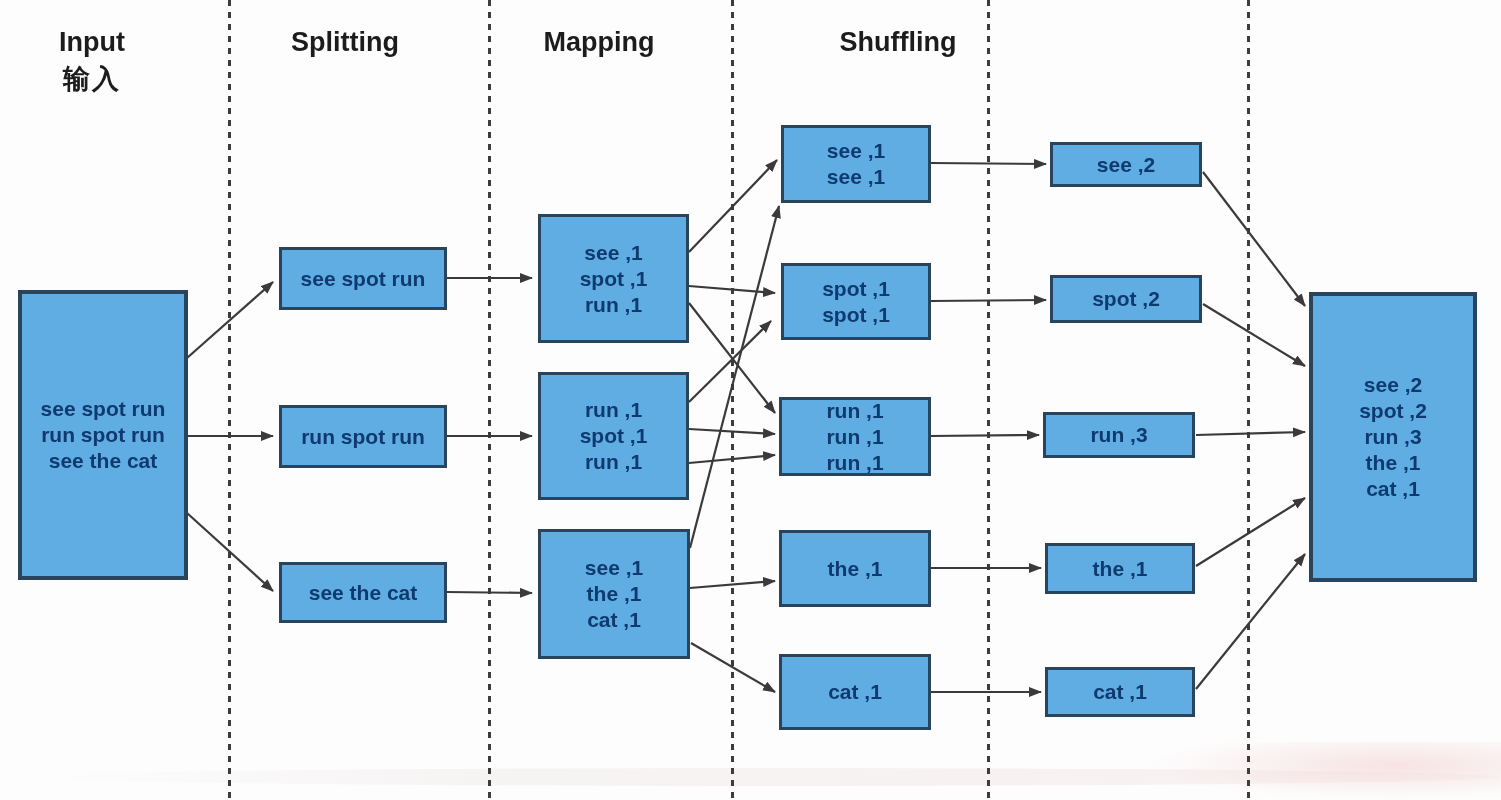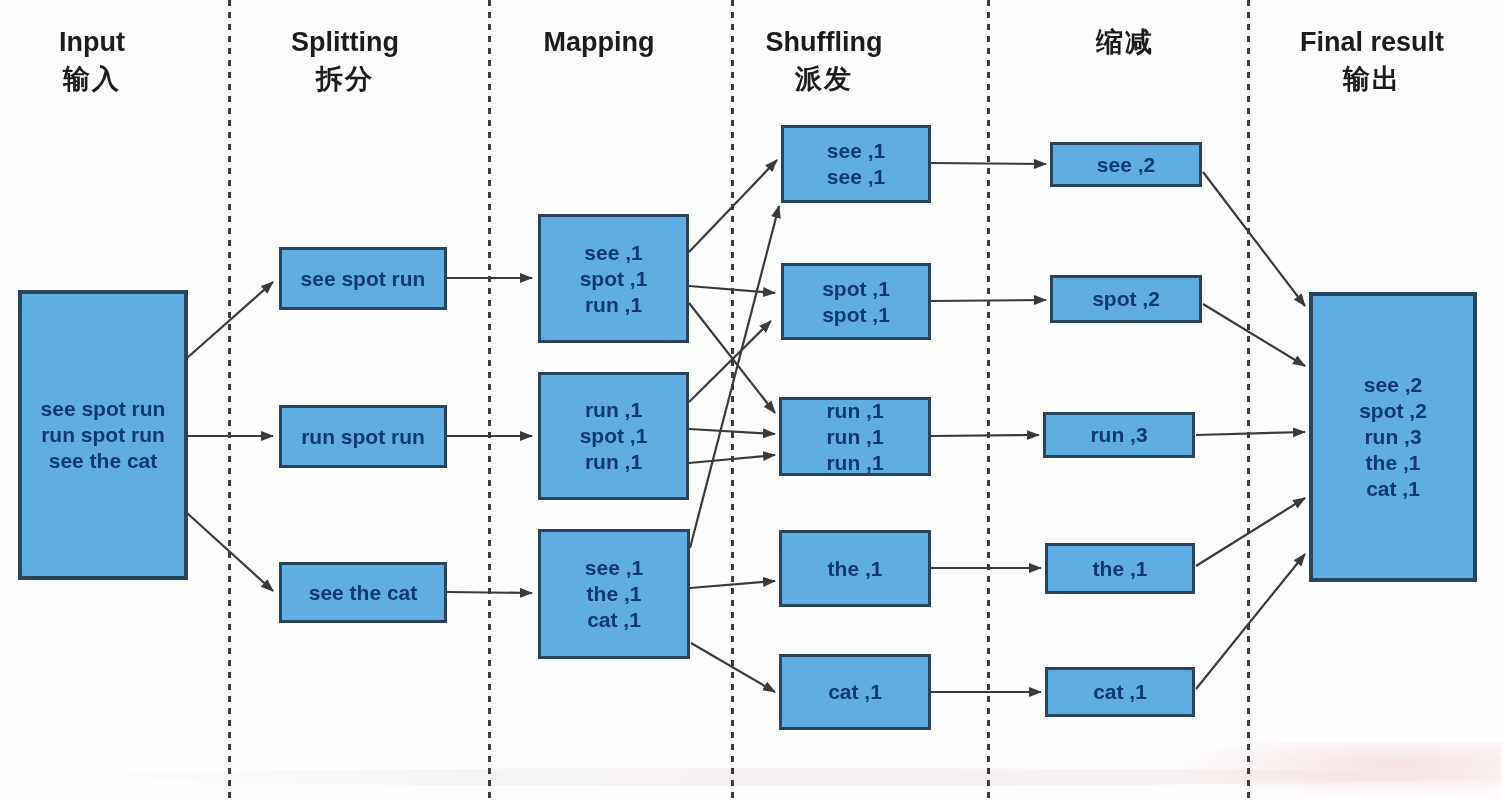--- a/index.html
+++ b/index.html
@@ -123,35 +123,28 @@
     <line x1="1196" y1="566" x2="1305" y2="498" marker-end="url(#ah)"></line>
     <line x1="1196" y1="689" x2="1305" y2="554" marker-end="url(#ah)"></line>
   </svg>
 
   <div class="col-header" style="left:-28px">
     <div class="h-en">Input</div>
     <div class="h-zh">输入</div>
   </div>
   <div class="col-header" style="left:225px">
     <div class="h-en">Splitting</div>
-    <div class="h-zh">拆分</div>
   </div>
   <div class="col-header" style="left:479px">
     <div class="h-en">Mapping</div>
   </div>
-  <div class="col-header" style="left:704px">
+  <div class="col-header" style="left:778px">
     <div class="h-en">Shuffling</div>
-    <div class="h-zh">派发</div>
   </div>
   <div class="col-header" style="left:1005px">
-    <div class="h-zh">缩减</div>
-  </div>
-  <div class="col-header" style="left:1252px">
-    <div class="h-en">Final result</div>
-    <div class="h-zh">输出</div>
   </div>
 
   <div class="node big" style="left:18px;top:290px;width:170px;height:290px">
     <div>see spot run</div>
     <div>run spot run</div>
     <div>see the cat</div>
   </div>
 
   <div class="node" style="left:279px;top:247px;width:168px;height:63px">
     <div>see spot run</div>

